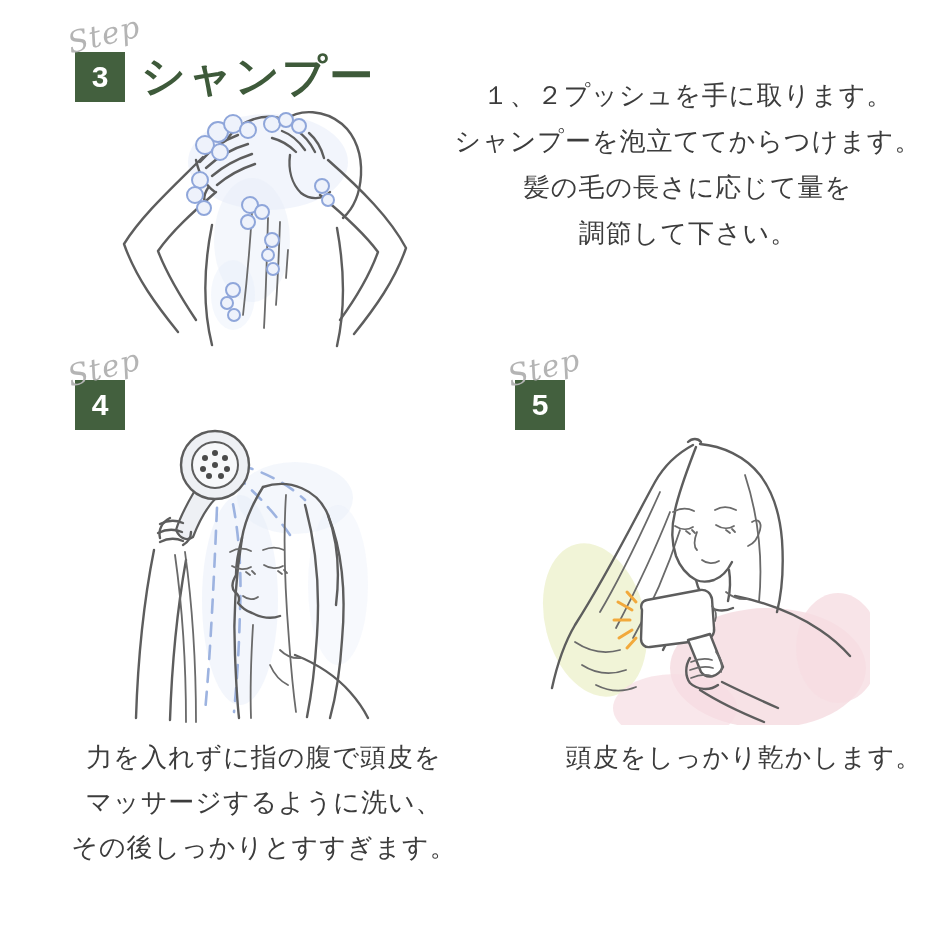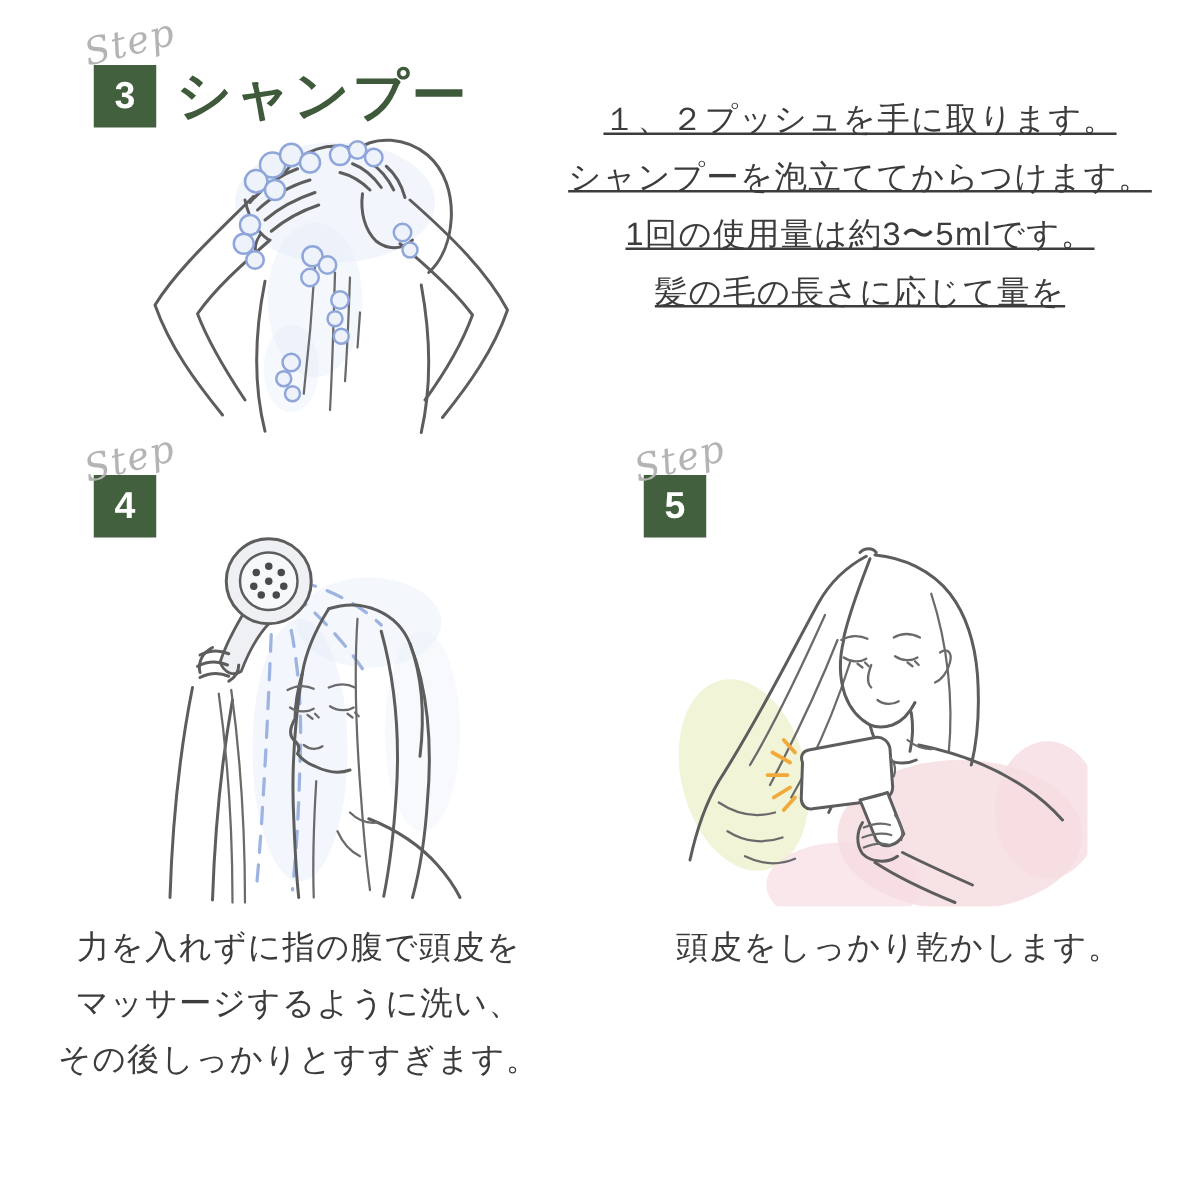--- a/index.html
+++ b/index.html
@@ -24,22 +24,22 @@
   .step-title{
     margin-left:16px;font-size:44px;font-weight:bold;color:#3e5a3a;
     letter-spacing:2px;white-space:nowrap;
   }
   
   .desc{
     position:absolute;text-align:center;font-size:26px;color:#3c3c3c;
     letter-spacing:1px;
   }
   .desc div{white-space:nowrap;}
-  .desc-top{line-height:46px;text-decoration:underline;}
-  .desc-bottom{line-height:45px;}
+  .desc-top{line-height:46px;}
+  .desc-bottom{line-height:45px;margin-left:25px;}
   
   .illus{position:absolute;}
   .illus svg{display:block;}
   .ln{fill:none;stroke:#5d5d5d;stroke-width:2.4;stroke-linecap:round;stroke-linejoin:round;}
   .ln-thin{fill:none;stroke:#6a6a6a;stroke-width:1.8;stroke-linecap:round;}
   .foam{fill:#eef2fb;stroke:#8fa6da;stroke-width:2;}
   .water{fill:none;stroke:#9db3e0;stroke-width:2.6;stroke-linecap:round;stroke-dasharray:13 10;}
   .wash-blue{fill:#e7edf9;}
   .wash-pink{fill:#f6dde2;}
   .wash-green{fill:#eff3d3;}
@@ -56,22 +56,22 @@
     <div class="step-script">Step</div>
     <div class="step-row">
       <div class="step-numbox">3</div>
       <div class="step-title">シャンプー</div>
     </div>
   </div>
 
   <div class="desc desc-top" style="left:433px;top:72px;width:510px;">
     <div>１、２プッシュを手に取ります。</div>
     <div>シャンプーを泡立ててからつけます。</div>
-    <div>1回の使用量は約3〜5mlです。</div>
     <div>髪の毛の長さに応じて量を</div>
+    <div>調節して下さい。</div>
   </div>
 
   <div class="illus" style="left:100px;top:100px;">
     <svg width="330" height="250" viewBox="0 0 330 250">
 
       <ellipse class="wash-blue" cx="168" cy="62" rx="80" ry="48" opacity="0.55"></ellipse>
       <ellipse class="wash-blue" cx="152" cy="140" rx="38" ry="62" opacity="0.45"></ellipse>
       <ellipse class="wash-blue" cx="133" cy="195" rx="22" ry="35" opacity="0.4"></ellipse>
 
       <path class="ln" d="M128,38 C140,20 165,12 185,20"></path>

